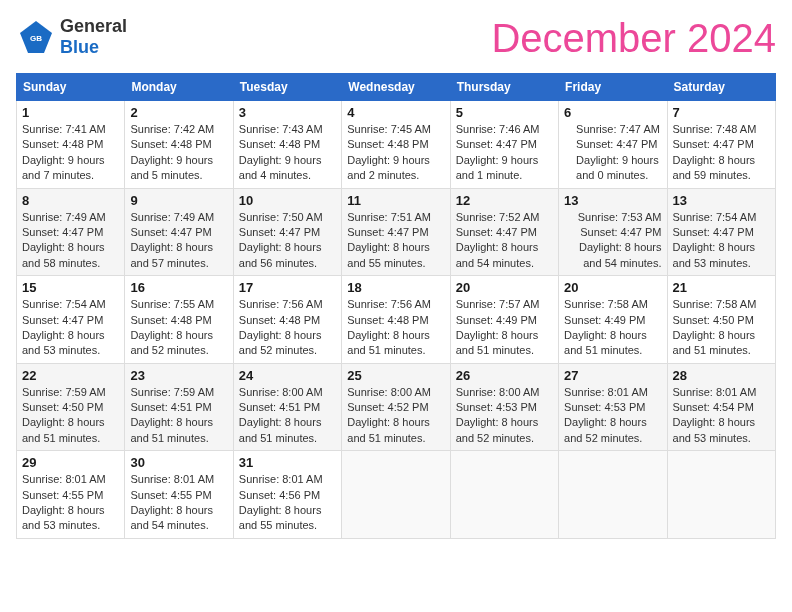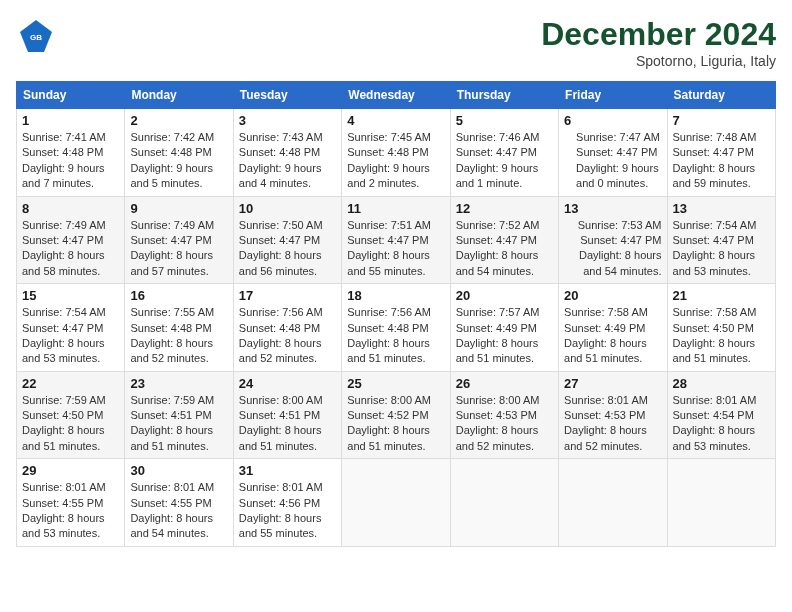--- a/index.html
+++ b/index.html
@@ -27,23 +27,23 @@
       width: 40px;
       height: 40px;
       margin-right: 4px;
     }
     .logo-text span.general { color: #333; }
     .logo-text span.blue { color: #1a6bc4; }
     .title-block {
       text-align: right;
     }
     .month-title {
-      font-size: 32px;
-      font-weight: bold;
-      color: #14532d;
+      font-size: 40px;
+      font-weight: normal;
+      color: #ec4899;
     }
     .subtitle {
       font-size: 14px;
       color: #444;
     }
     .calendar {
       width: 100%;
       border-collapse: collapse;
       font-size: 10.5px;
     }
@@ -86,24 +86,27 @@
 </head>
 <body>
 
 <div class="header">
   <div class="logo">
     <svg class="logo-icon" viewBox="0 0 50 50">
       <polygon points="25,5 45,20 35,45 15,45 5,20" fill="#1a6bc4"></polygon>
       <polygon points="25,8 43,21 34,43 16,43 7,21" fill="#1a6bc4"></polygon>
       <text x="25" y="30" text-anchor="middle" fill="white" font-size="10" font-weight="bold">GB</text>
     </svg>
+    <div class="logo-text">
+      <span class="general">General</span><br>
+      <span class="blue">Blue</span>
+    </div>
   </div>
   <div class="title-block">
     <div class="month-title">December 2024</div>
-    <div class="subtitle">Spotorno, Liguria, Italy</div>
   </div>
 </div>
 
 <table class="calendar">
   <thead>
     <tr>
     <th>Sunday</th>
         <th>Monday</th>
         <th>Tuesday</th>
         <th>Wednesday</th>

